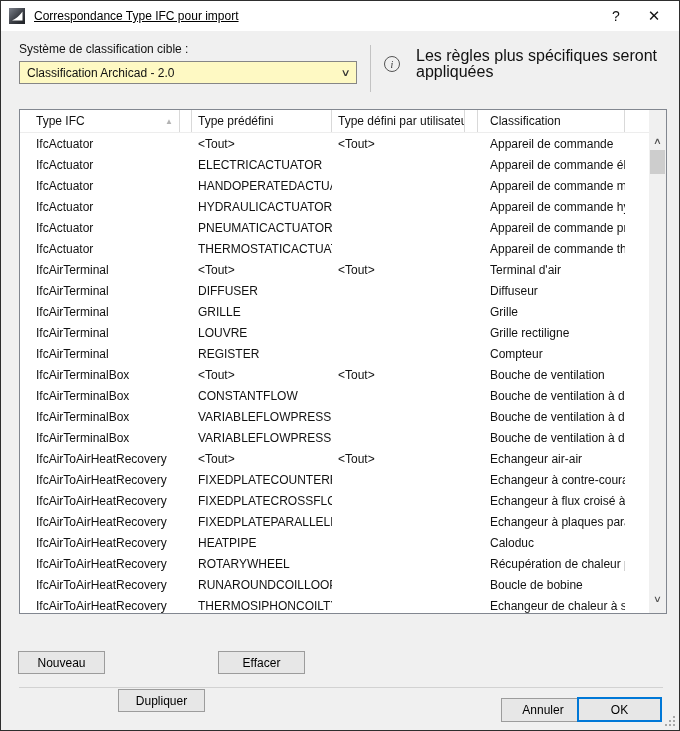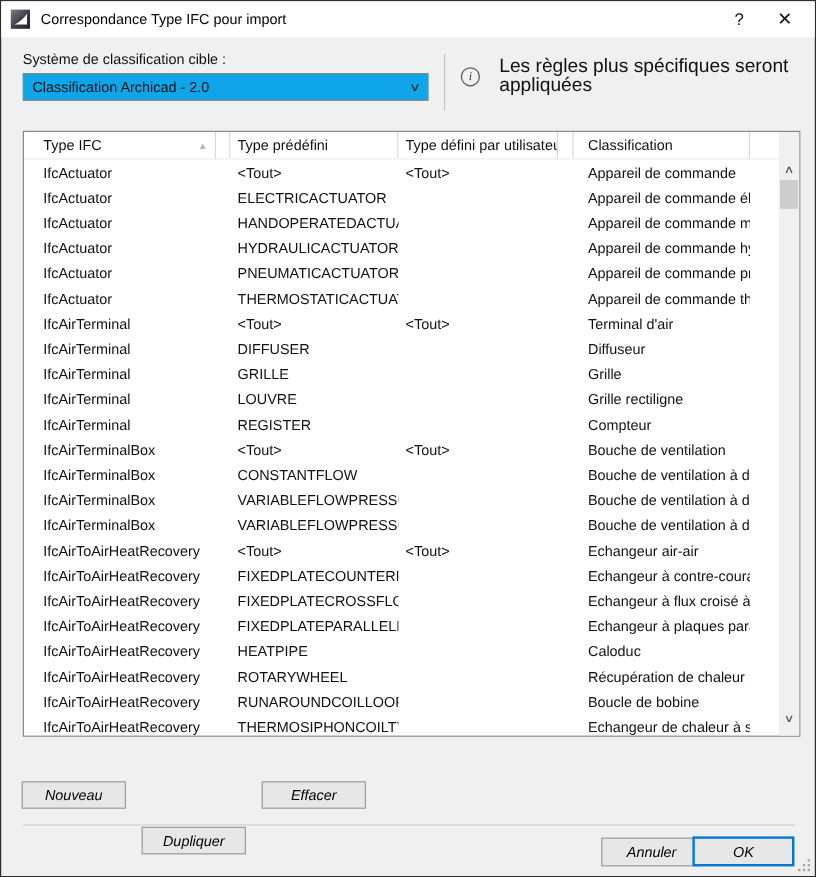--- a/index.html
+++ b/index.html
@@ -1,30 +1,30 @@
 <!DOCTYPE html>
 <html style="--accent: #0078d7;"><head>
 <meta charset="utf-8">
 <style>
   html,body{margin:0;padding:0;background:#fff;}
   body{width:680px;height:731px;position:relative;font-family:"Liberation Sans",sans-serif;-webkit-font-smoothing:antialiased;}
   .window{position:absolute;inset:0;background:#f0f0f0;border:1px solid #2e2e2e;box-sizing:border-box;overflow:hidden;}
 
   
-  .titlebar{height:30px;background:#ffffff;display:flex;align-items:center;padding-left:8px;position:relative;}
+  .titlebar{height:30px;background:#ffffff;display:flex;align-items:center;padding-left:8px;position:relative;text-decoration:underline;}
   .app-icon{width:16px;height:16px;margin-right:9px;background:linear-gradient(135deg,#7b808a 0%,#3a3d44 55%,#1e2024 100%);position:relative;flex:0 0 auto;}
   .app-icon svg{position:absolute;inset:0;}
   .title-text{font-size:12px;color:#000;}
   .tb-btn{position:absolute;top:0;height:30px;width:34px;display:flex;align-items:center;justify-content:center;font-size:14px;color:#111;cursor:default;}
   .tb-help{right:46px;}
   .tb-close{right:8px;font-size:15px;}
 
   
   .label{position:absolute;left:18px;top:41px;font-size:12px;color:#111;}
-  .dropdown{position:absolute;left:18px;top:60px;width:338px;height:23px;background:#0ea5e9;border:1px solid #868686;box-sizing:border-box;display:flex;align-items:center;font-size:12px;color:#111;padding-left:7px;}
+  .dropdown{position:absolute;left:18px;top:60px;width:338px;height:23px;background:#fef9c3;border:1px solid #868686;box-sizing:border-box;display:flex;align-items:center;font-size:12px;color:#111;padding-left:7px;}
   .dropdown .chev{margin-left:auto;margin-right:7px;font-size:10px;color:#333;transform:scaleX(1.4);}
   .vdivider{position:absolute;left:369px;top:44px;width:1px;height:47px;background:#c3c3c3;}
   .info-icon{position:absolute;left:383px;top:55px;width:16px;height:16px;border:1px solid #545454;border-radius:50%;box-sizing:border-box;display:flex;align-items:center;justify-content:center;font-size:10px;font-family:"Liberation Serif",serif;font-style:italic;color:#333;}
   .info-text{position:absolute;left:415px;top:47px;width:252px;font-size:16px;line-height:16px;color:#111;}
 
   
   .table{position:absolute;left:18px;top:108px;width:648px;height:505px;background:#fff;border:1px solid #828790;box-sizing:border-box;display:flex;}
   .grid{flex:1;overflow:hidden;}
   .thead{display:flex;height:22px;align-items:stretch;border-bottom:1px solid #ededed;}
   .hcell{display:flex;align-items:center;font-size:12px;color:#111;box-sizing:border-box;border-right:1px solid #d9d9d9;overflow:hidden;white-space:nowrap;}
@@ -40,21 +40,21 @@
   .sort{margin-left:auto;margin-right:6px;font-size:8px;color:#b3b3b3;}
 
   
   .vscroll{width:17px;background:#f0f0f0;position:relative;flex:0 0 auto;}
   .sb-arrow{position:absolute;left:0;width:17px;height:17px;display:flex;align-items:center;justify-content:center;font-size:9px;color:#505050;transform:scaleX(1.35);}
   .sb-up{top:22px;}
   .sb-down{bottom:6px;}
   .sb-thumb{position:absolute;left:1px;top:40px;width:15px;height:24px;background:#cdcdcd;}
 
   
-  .btn{position:absolute;height:23px;box-sizing:border-box;background:#e7e7e7;border:1px solid #9c9c9c;font-size:12px;color:#000;display:flex;align-items:center;justify-content:center;font-family:"Liberation Sans",sans-serif;font-style:italic;}
+  .btn{position:absolute;height:23px;box-sizing:border-box;background:#e7e7e7;border:1px solid #9c9c9c;font-size:12px;color:#000;display:flex;align-items:center;justify-content:center;font-family:"Liberation Sans",sans-serif;}
   .btn-new{left:17px;top:650px;width:87px;}
   .btn-dup{left:117px;top:688px;width:87px;}
   .btn-del{left:217px;top:650px;width:87px;}
 
   .hsep{position:absolute;left:18px;top:686px;width:644px;height:1px;background:#d2d2d2;}
 
   .btn-cancel{left:500px;top:697px;width:84px;height:24px;}
   .btn-ok{left:576px;top:696px;width:85px;height:25px;border:2px solid var(--accent,#0078d7);}
 
   .grip{position:absolute;right:4px;bottom:4px;width:10px;height:10px;}

